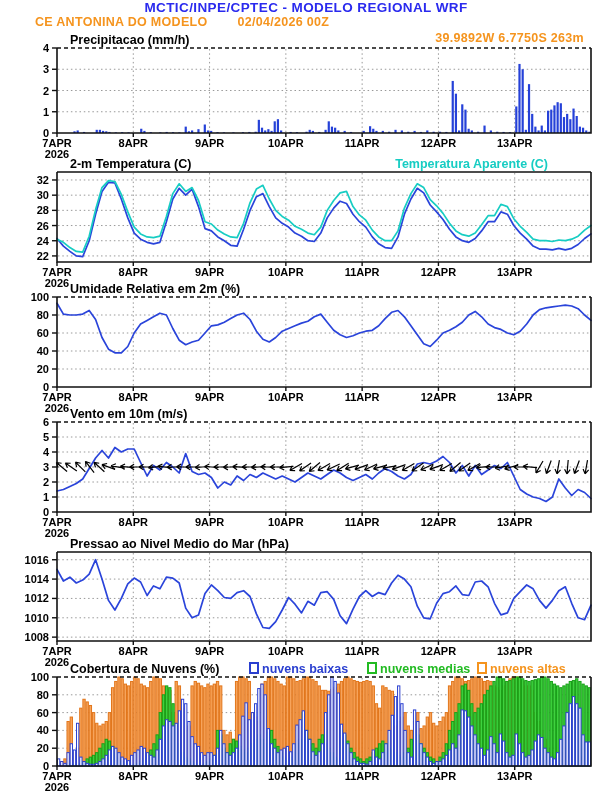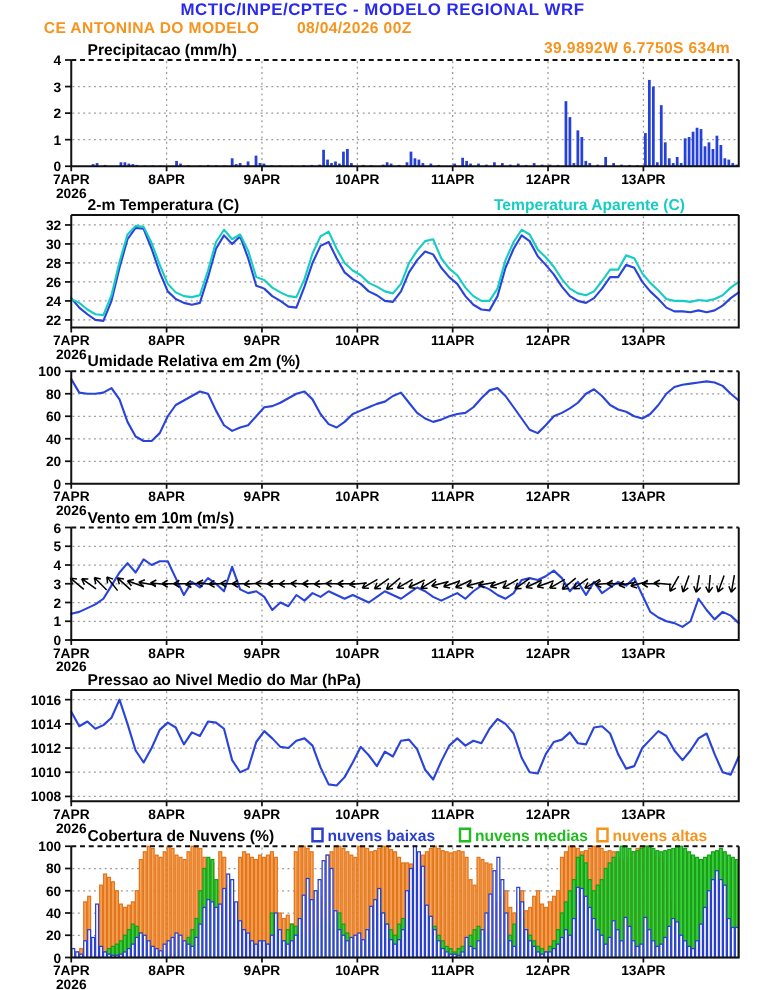--- a/index.html
+++ b/index.html
@@ -11,23 +11,23 @@
   .loc{position:absolute;top:31px;right:52px;font-size:12.5px;letter-spacing:.3px;}
   svg{position:absolute;top:0;left:0;}
   svg text{font-family:"Liberation Sans",sans-serif;font-weight:700;}
 </style>
 </head>
 <body>
 
 <div class="page">
   <div class="hdr1" style="color: rgb(42, 42, 238);">MCTIC/INPE/CPTEC - MODELO REGIONAL WRF</div>
   <div class="hdr2" style="color: rgb(245, 148, 30);">
-    <span>CE ANTONINA DO MODELO</span><span class="run">08/04/2026 00Z</span>
+    <span>CE ANTONINA DO MODELO</span><span class="run">02/04/2026 00Z</span>
   </div>
-  <div class="loc" style="color: rgb(245, 148, 30);">39.9892W 6.7750S 634m</div>
+  <div class="loc" style="color: rgb(245, 148, 30);">39.9892W 6.7750S 263m</div>
   <svg id="charts" width="612" height="792" viewBox="0 0 612 792">
       <g>
         <g stroke="#999" stroke-width="1" stroke-dasharray="1.5 2.8">
           <line x1="133.28571428571428" y1="49" x2="133.28571428571428" y2="132"></line>
           <line x1="209.57142857142856" y1="49" x2="209.57142857142856" y2="132"></line>
           <line x1="285.85714285714283" y1="49" x2="285.85714285714283" y2="132"></line>
           <line x1="362.1428571428571" y1="49" x2="362.1428571428571" y2="132"></line>
           <line x1="438.42857142857144" y1="49" x2="438.42857142857144" y2="132"></line>
           <line x1="514.7142857142857" y1="49" x2="514.7142857142857" y2="132"></line>
           <line x1="58" y1="111.75" x2="590" y2="111.75"></line>

